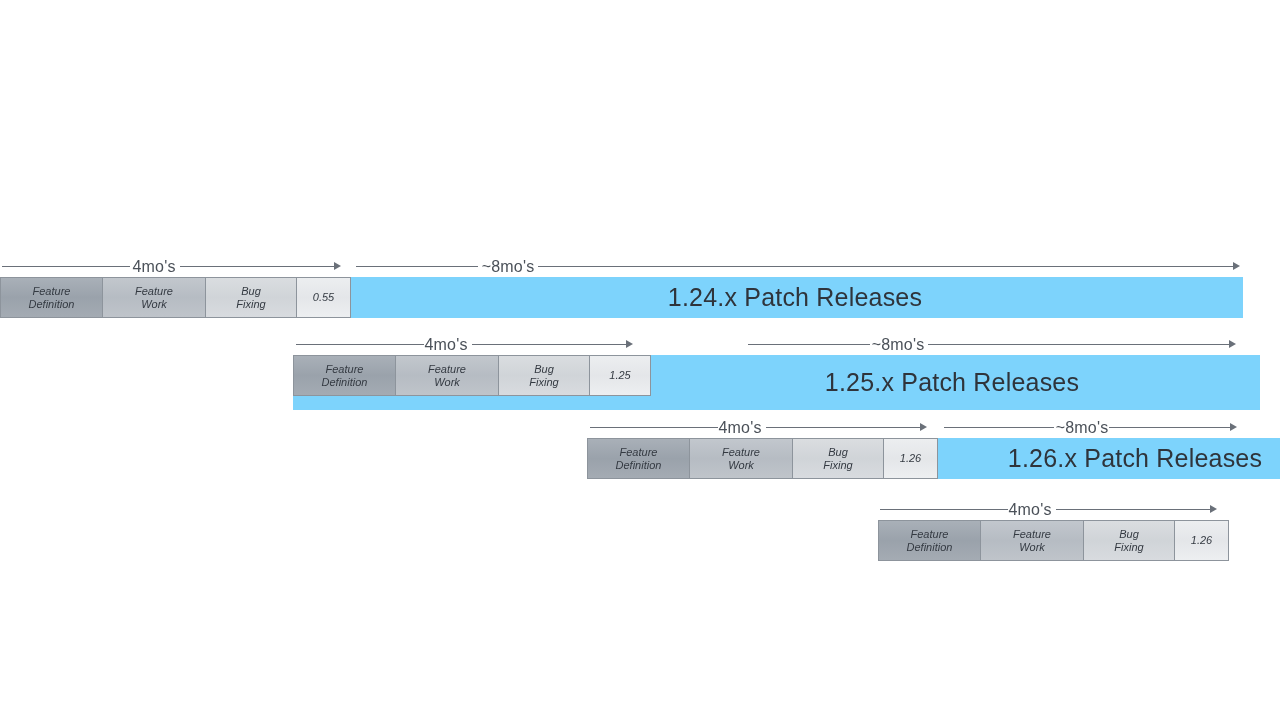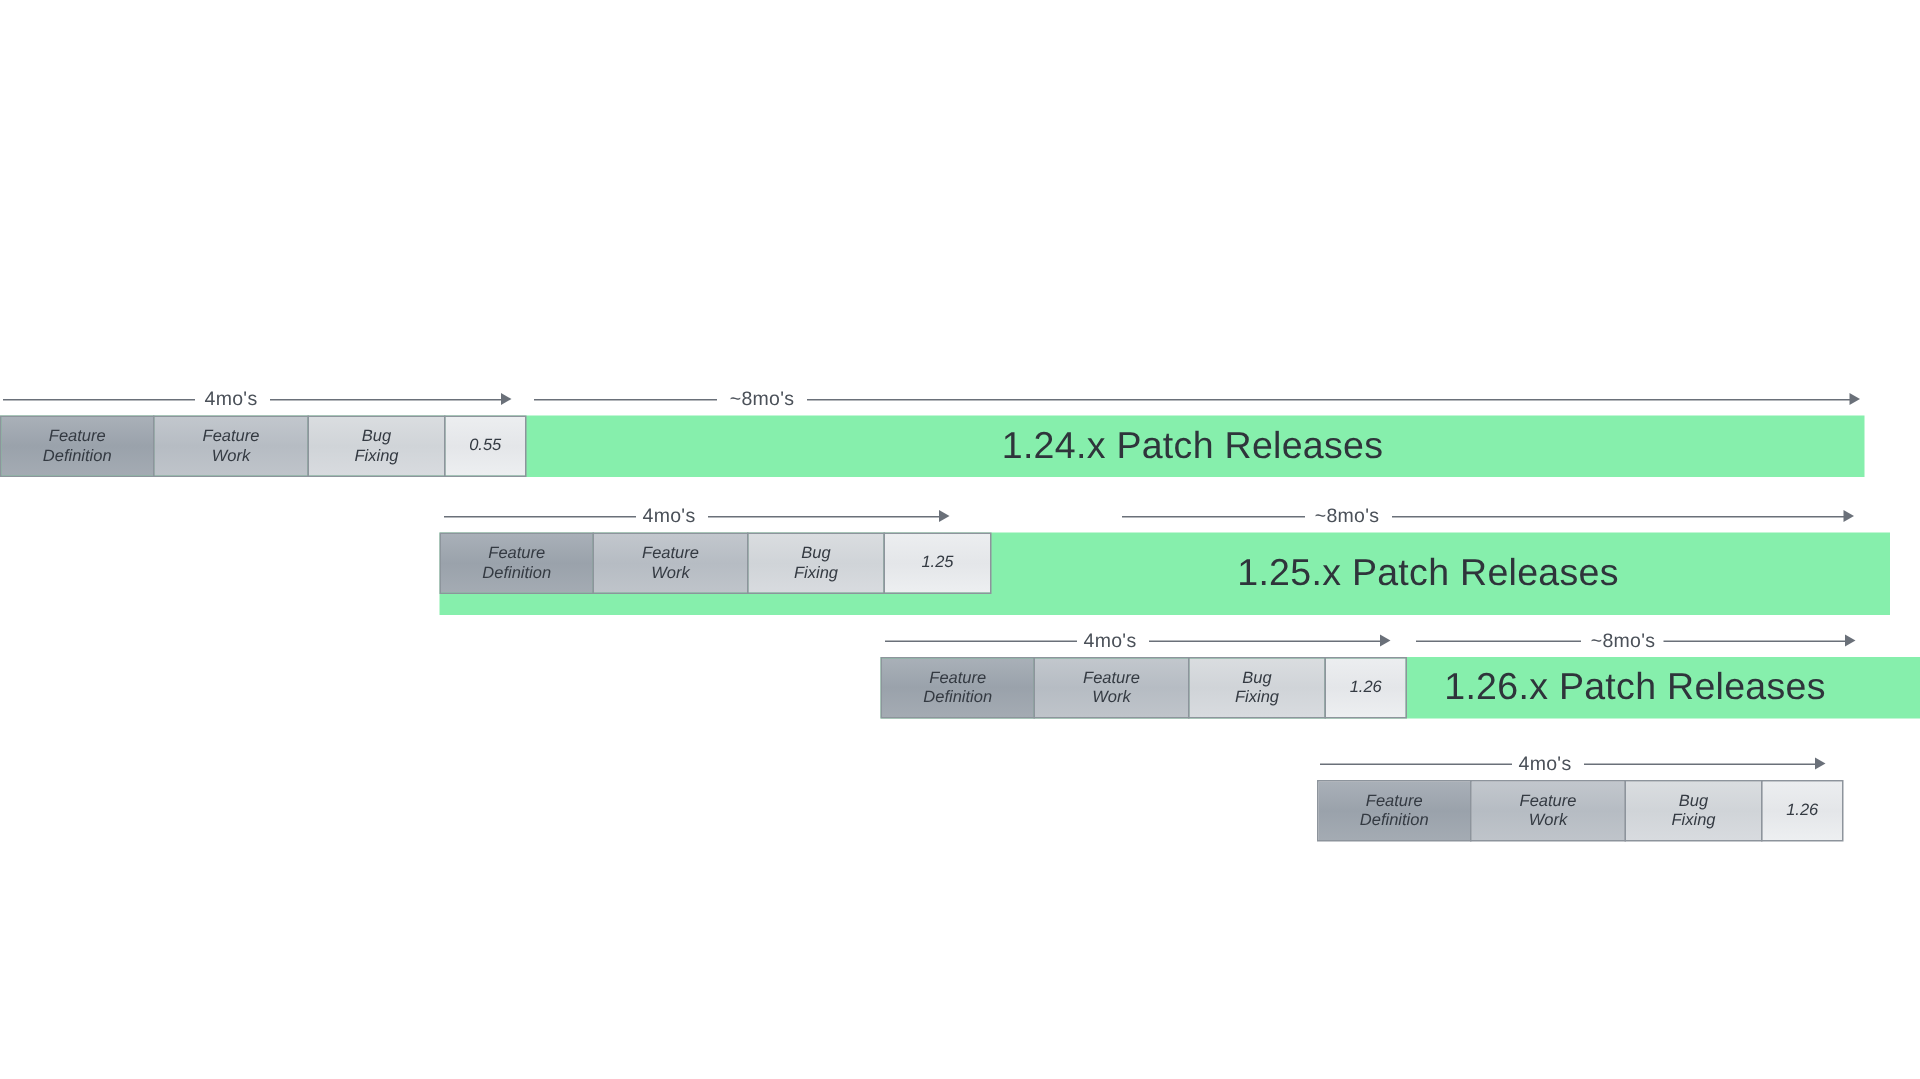--- a/index.html
+++ b/index.html
@@ -26,21 +26,21 @@
 
   
   .release-row {
     position: absolute;
     height: 70px;
   }
 
   
   .patch-bar {
     position: absolute;
-    background: #86efac;
+    background: #7dd3fc;
     display: flex;
     align-items: center;
     justify-content: center;
   }
   .patch-bar-label {
     font-size: 25px;
     color: #2f343b;
     letter-spacing: 0.2px;
     white-space: nowrap;
     font-weight: 400;
@@ -101,21 +101,21 @@
     top: 4px;
     width: 0;
     height: 0;
     border-top: 4px solid transparent;
     border-bottom: 4px solid transparent;
     border-left: 7px solid #6a7079;
   }
   .measure .mlabel {
     position: absolute;
     top: 0px;
-    font-size: 13px;
+    font-size: 16px;
     color: #4b5159;
     white-space: nowrap;
     transform: translateX(-50%);
     letter-spacing: 0.2px;
   }
 </style>
 </head>
 <body>
 
 <div class="diagram">
@@ -185,30 +185,30 @@
         <span>Definition</span>
       </div>
       <div class="phase-box phase-work" style="width:104px;">
         <span>Feature</span>
         <span>Work</span>
       </div>
       <div class="phase-box phase-bug" style="width:92px;">
         <span>Bug</span>
         <span>Fixing</span>
       </div>
-      <div class="phase-box phase-version" style="width:72px;">
+      <div class="phase-box phase-version" style="width:62px;">
         <span>1.25</span>
       </div>
     </div>
   </div>
 
   <div class="release-row" style="left:0px; top:411px; width:1280px;">
 
     <div class="patch-bar" style="left:587px; top:27px; width:693px; height:41px;">
-      <span class="patch-bar-label" style="position:absolute; left:503px; transform:translateX(-50%);">1.26.x Patch Releases</span>
+      <span class="patch-bar-label" style="position:absolute; left:548px; transform:translateX(-50%);">1.26.x Patch Releases</span>
     </div>
 
     <div class="measure" style="left:590px; top:8px; width:340px;">
       <div class="seg" style="left:0px; width:128px;"></div>
       <div class="mlabel" style="left:150px;">4mo's</div>
       <div class="seg" style="left:176px; width:155px;"></div>
       <div class="cap" style="left:330px;"></div>
     </div>
 
     <div class="measure" style="left:944px; top:8px; width:297px;">

